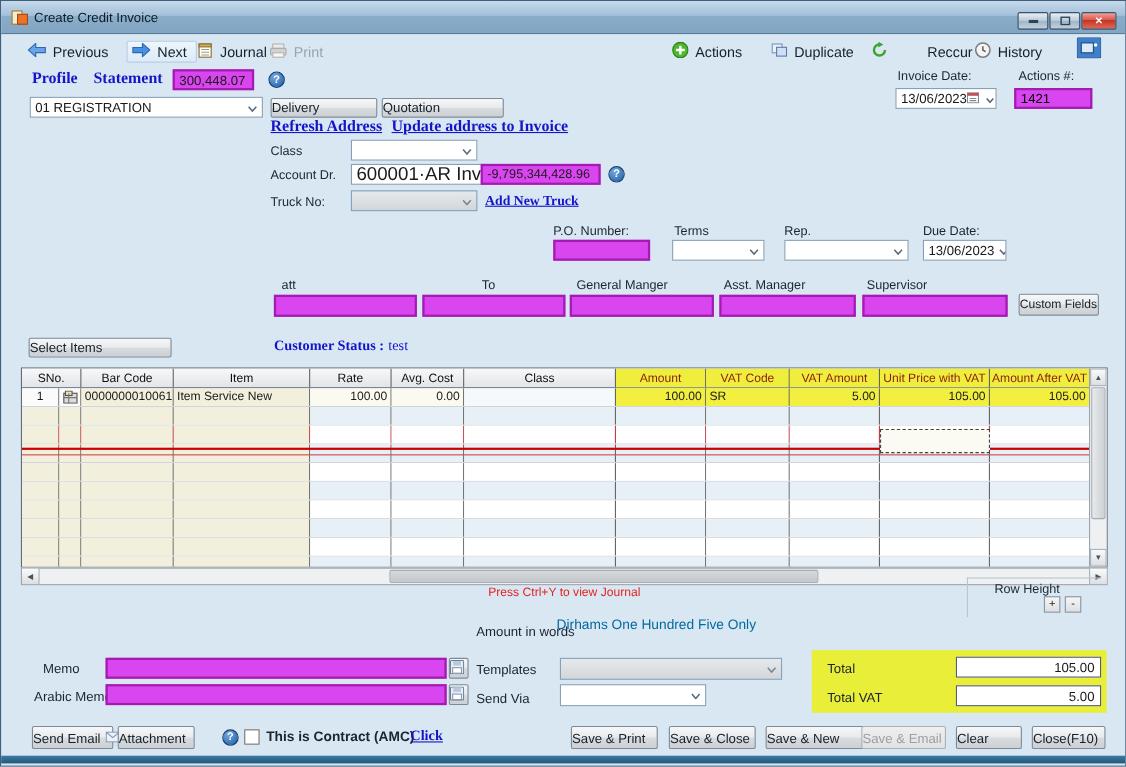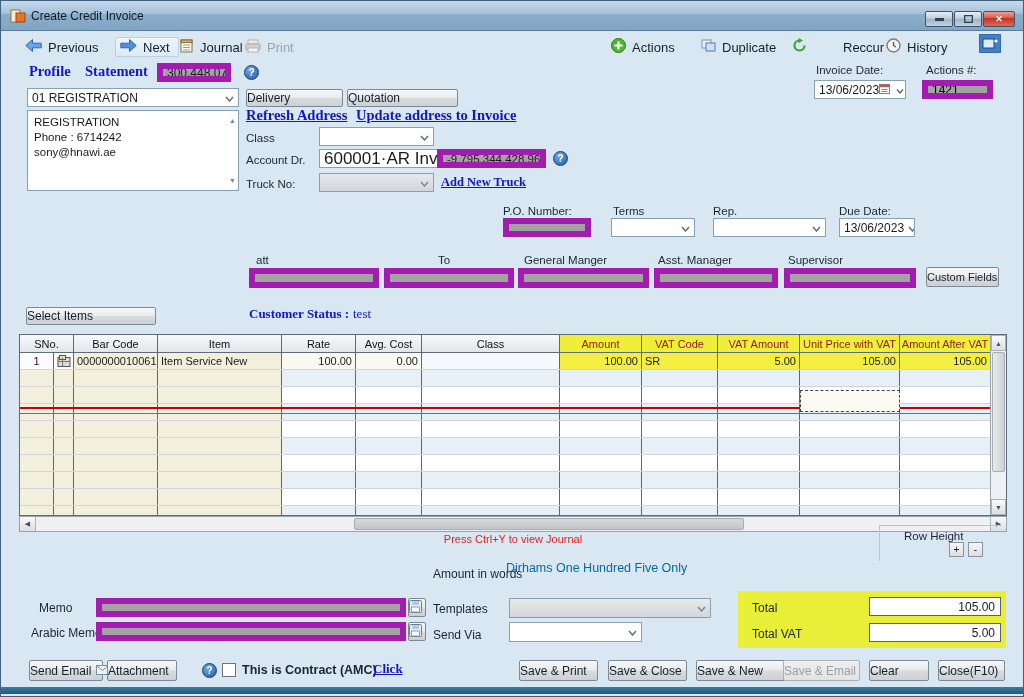--- a/index.html
+++ b/index.html
@@ -24,21 +24,21 @@
   }
   .winbtn.close { background:linear-gradient(180deg,#f2a093,#d9564a 45%,#c23527 46%,#e06a52); color:#fff; font-weight:bold; }
   
   .tbtn { position:absolute; top:36px; height:20px; display:flex; align-items:center; gap:6px; font-size:13px; color:#14202c; cursor:default; }
   .tbtn .lbl { white-space:nowrap; }
   .tbtn.disabled { color:#9aa4ac; }
   .next-hl { border:1px solid #b9cfe4; background:linear-gradient(#eef5fc,#dcebf8); border-radius:2px; padding:0 8px 0 4px; }
   
   .lbl-sm { position:absolute; font-size:11.5px; color:#1a2530; white-space:nowrap; }
   .field {
-    position:absolute; background:#a3a3a3; border:6px solid #a21caf; font-size:12px;
+    position:absolute; background:#d946ef; border:2px solid #a21caf; font-size:12px;
     display:flex; align-items:center; padding:0 4px; overflow:hidden; white-space:nowrap;
   }
   input.field { padding:0 4px; }
   .combo { position:absolute; background:#fff; border:1px solid #86a0b6; display:flex; align-items:center; justify-content:space-between; padding:0 4px; font-size:12px; white-space:nowrap; overflow:hidden; }
   .combo.disabled { background:linear-gradient(#e6e9ec,#d2d6da); }
   .chev { flex:0 0 auto; margin-left:4px; }
   .btn {
     position:absolute; border:1px solid #7d8a96; border-radius:2px; font-size:12px; color:#15202a;
     background:linear-gradient(180deg,#f6f7f8,#e9eaec 48%,#d9dbde 52%,#cdd0d4);
     display:flex; align-items:center; justify-content:flex-start; gap:5px; cursor:default; white-space:nowrap;
@@ -220,27 +220,20 @@
           <path d="M1 1 L4.5 5 L8 1" stroke="#5a6a78" stroke-width="1.4" fill="none"></path>
         </svg></span>
   </div>
   <div class="btn" style="left:245px;top:88px;width:97px;height:18px;">
       <span>Delivery</span>
     </div>
   <div class="btn" style="left:346px;top:88px;width:111px;height:18px;">
       <span>Quotation</span>
     </div>
 
-  <div class="addr">
-    <div>REGISTRATION</div>
-    <div>Phone : 6714242</div>
-    <div>sony@hnawi.ae</div>
-    <span class="mini" style="top:2px;">▲</span>
-    <span class="mini" style="bottom:2px;">▼</span>
-  </div>
 
   <span class="serif-link u" style="left:245px;top:106px;">Refresh Address</span>
   <span class="serif-link u" style="left:355px;top:106px;">Update address to Invoice</span>
 
   <span class="lbl-sm" style="left:245px;top:131px;">Class</span>
   <div class="combo" style="left:318px;top:126px;width:115px;height:19px;">
     <span></span>
       <span class="chev"><svg width="9" height="6">
           <path d="M1 1 L4.5 5 L8 1" stroke="#5a6a78" stroke-width="1.4" fill="none"></path>
         </svg></span>

